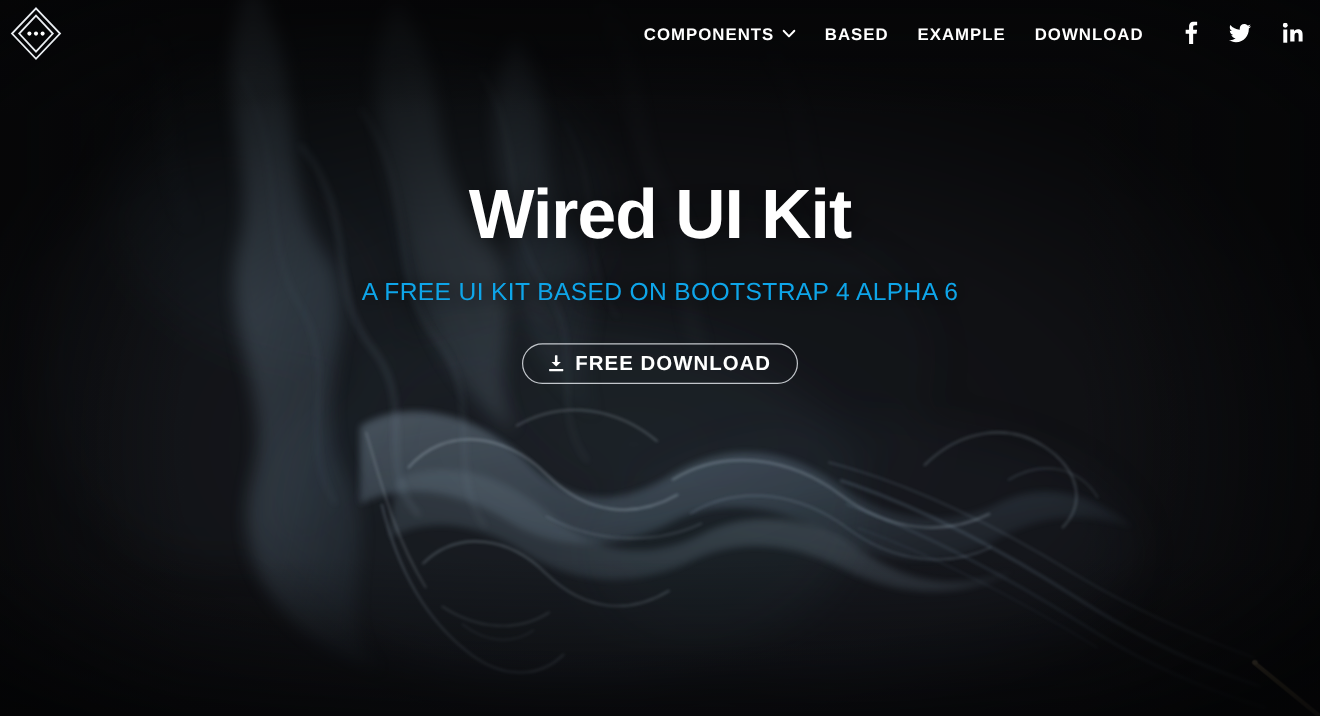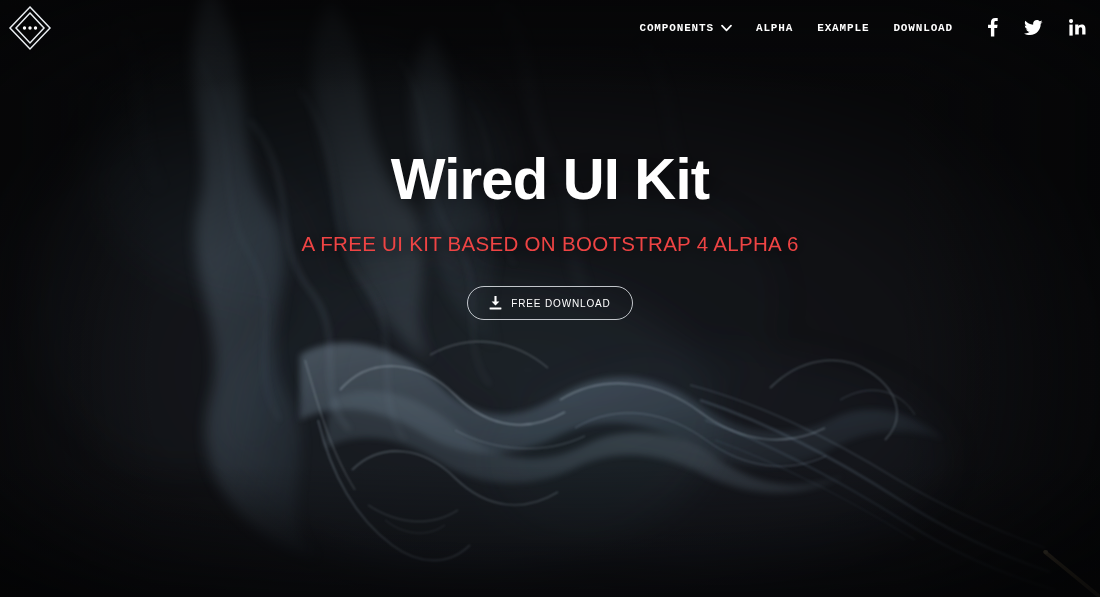--- a/index.html
+++ b/index.html
@@ -33,24 +33,24 @@
   }
   .brand {
     position:absolute; left:6px; top:3px;
     width:48px; height:50px; display:block;
   }
   .nav-right {
     position:absolute; right:14px; top:18px;
     display:flex; align-items:center;
   }
   .nav-link {
-    color:#fff; font-size:11px; font-weight:bold;
+    color:#fff; font-size:14px; font-weight:bold;
     letter-spacing:0.85px; text-decoration:none;
     margin-left:24px; display:flex; align-items:center;
-    white-space:nowrap; cursor:pointer;font-family:Liberation Mono, monospace;
+    white-space:nowrap; cursor:pointer;
   }
   .nav-link:first-child { margin-left:0; }
   .chev { margin-left:7px; display:inline-block; line-height:0; }
   .social {
     margin-left:26px; color:#fff; display:flex;
     align-items:center; justify-content:center; cursor:pointer;
     line-height:0;
   }
   .social.first { margin-left:34px; }
 
@@ -60,36 +60,36 @@
     text-align:center; z-index:15;
   }
   .hero-title {
     color:#ffffff;
     font-size:58px; font-weight:bold;
     letter-spacing:-0.8px; line-height:1;
     text-shadow:0 2px 22px rgba(0,0,0,0.6);
   }
   .hero-sub {
     margin-top:24px;
-    color:#ef4444;
+    color:#0ea5e9;
     font-size:20.5px; font-weight:normal;
     letter-spacing:0.3px;
     text-shadow:0 1px 14px rgba(0,0,0,0.7);
   }
   .btn-wrap { margin-top:30px; }
   .btn-download {
     display:inline-flex; align-items:center; justify-content:center;
     gap:9px;
     height:33px; padding:16px 21px;
     border:1px solid rgba(232,236,240,0.82);
     border-radius:999px;
     background:transparent;
     color:#ffffff;
     font-family:"Liberation Sans", sans-serif;
-    font-size:10px; font-weight:normal; letter-spacing:0.85px;
+    font-size:17px; font-weight:bold; letter-spacing:0.85px;
     cursor:pointer;
   }
   .btn-download .dl-ico { line-height:0; display:block; }
 </style>
 </head>
 <body>
 
 <div class="hero">
 
   <div class="smoke-layer">
@@ -218,21 +218,21 @@
       <a class="nav-link" href="#">
         <span>COMPONENTS</span>
         <span class="chev">
           <svg width="11" height="8" viewBox="0 0 11 8">
             <path d="M1 1.6 L5.5 6.3 L10 1.6" fill="none" stroke="#ffffff" stroke-width="1.7" stroke-linecap="round" stroke-linejoin="round"></path>
           </svg>
         </span>
       </a>
 
       <a class="nav-link" href="#">
-        <span>ALPHA</span>
+        <span>BASED</span>
       </a>
 
       <a class="nav-link" href="#">
         <span>EXAMPLE</span>
       </a>
 
       <a class="nav-link" href="#">
         <span>DOWNLOAD</span>
       </a>
 

